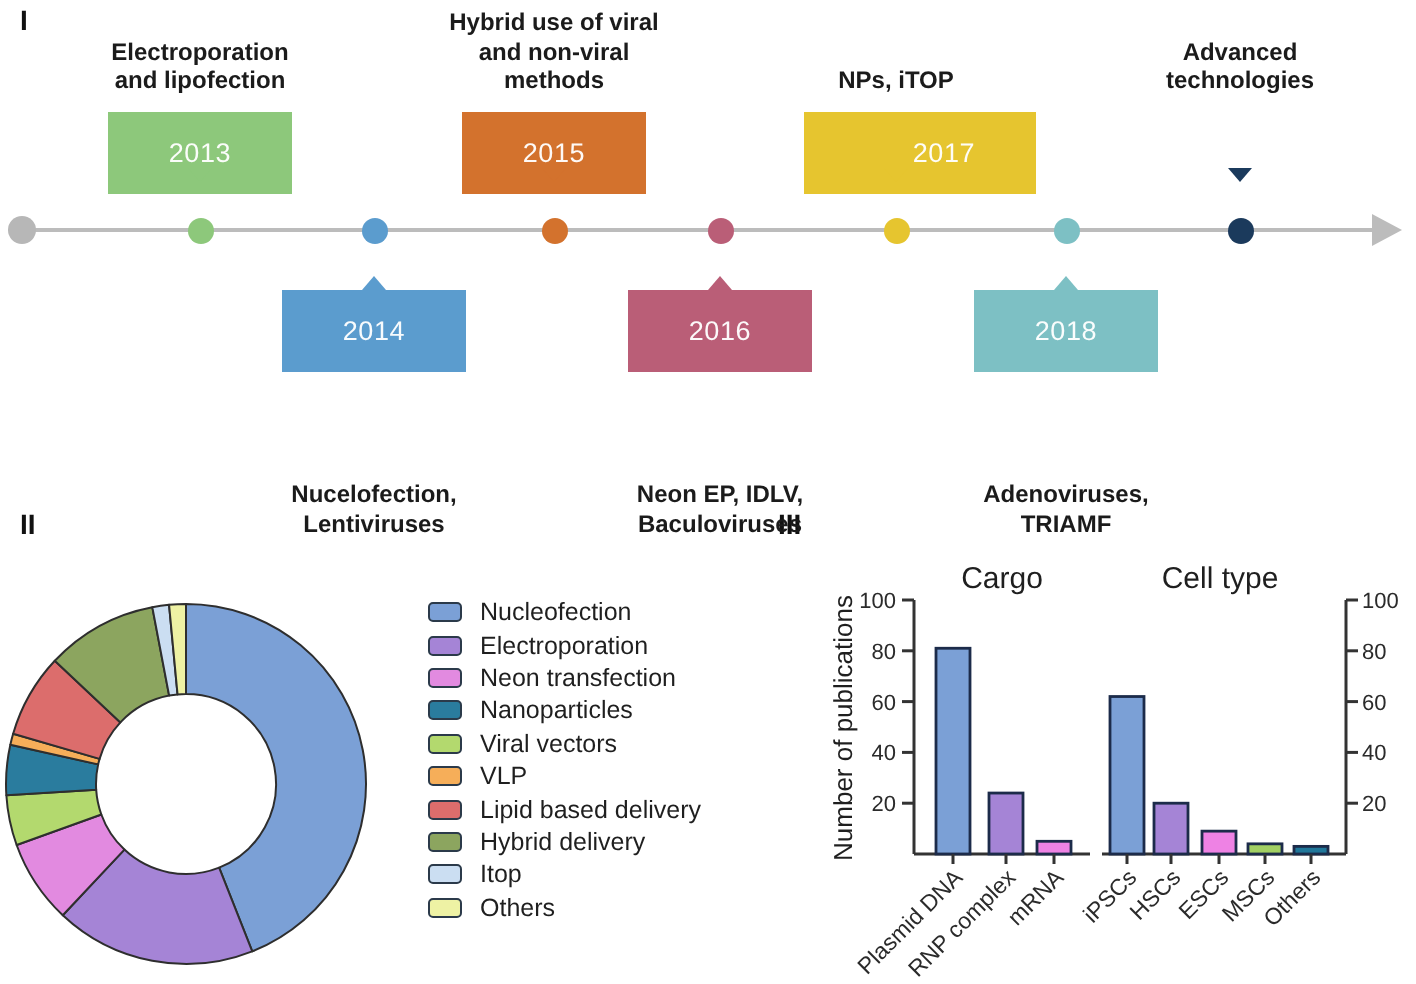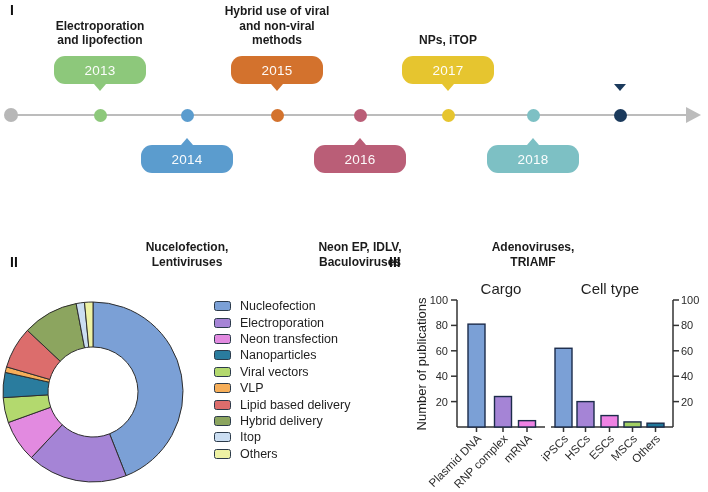--- a/index.html
+++ b/index.html
@@ -5,22 +5,22 @@
   html,body{margin:0;padding:0;background:#fff;}
   .fig{position:relative;width:708px;height:492px;background:#fff;overflow:hidden;
        font-family:"Liberation Sans",sans-serif;color:#1b1b1b;}
   .panel-label{position:absolute;font-size:14px;font-weight:700;color:#111;}
   
   .tl-line{position:absolute;height:2.4px;background:#bcbcbc;}
   .tl-arrow{position:absolute;width:0;height:0;border-top:8px solid transparent;
             border-bottom:8px solid transparent;border-left:15px solid #bcbcbc;}
   .tl-startdot{position:absolute;width:14px;height:14px;border-radius:50%;background:#b7b7b7;}
   .tl-dot{position:absolute;width:13px;height:13px;border-radius:50%;}
-  .ev-box{position:absolute;width:92px;height:28px;display:flex;align-items:center;
-          justify-content:center;font-size:13.5px;color:rgba(255,255,255,0.96);letter-spacing:.3px;border-radius:11px;}
+  .ev-box{position:absolute;width:92px;height:41px;display:flex;align-items:center;
+          justify-content:center;font-size:13.5px;color:rgba(255,255,255,0.96);letter-spacing:.3px;}
   .ev-tail{position:absolute;width:0;height:0;border-left:6px solid transparent;border-right:6px solid transparent;}
   .ev-label{position:absolute;width:150px;text-align:center;font-size:12px;font-weight:700;
             line-height:1.22;white-space:pre-line;color:#1b1b1b;margin-top:46px;}
   
   #donut-svg{position:absolute;left:0;top:290px;}
   #legend{position:absolute;left:214px;top:298px;display:flex;flex-direction:column;}
   .lg-item{display:flex;align-items:center;height:16.4px;}
   .lg-swatch{width:17px;height:10px;border:1.4px solid #2b3a4a;border-radius:2.5px;
              flex:0 0 auto;box-sizing:border-box;}
   .lg-text{margin-left:9px;font-size:12.5px;color:#1f1f1f;white-space:nowrap;}
@@ -173,27 +173,29 @@
 and non-viral
 methods</div>
     <div class="tl-dot" style="left: 353.5px; top: 108.5px; background: rgb(186, 94, 119);"></div>
     <div class="ev-box" style="left: 314px; top: 145px; background: rgb(186, 94, 119);">
       <span>2016</span>
     </div>
     <div class="ev-tail" style="left: 354px; top: 138px; border-bottom: 7px solid rgb(186, 94, 119);"></div>
     <div class="ev-label" style="left: 285px; top: 194px;">Neon EP, IDLV,
 Baculoviruses</div>
     <div class="tl-dot" style="left: 441.5px; top: 108.5px; background: rgb(230, 197, 47);"></div>
-    <div class="ev-box" style="left: 402px; top: 56px; background: rgb(230, 197, 47);">
+    <div class="ev-box" style="left: 402px; top: 56px; background: rgb(230, 197, 47); padding-left: 24px;">
       <span>2017</span>
     </div>
     <div class="ev-tail" style="left: 442px; top: 84px; border-top: 7px solid rgb(230, 197, 47);"></div>
     <div class="ev-label" style="left: 373px; bottom: 444px;">NPs, iTOP</div>
     <div class="tl-dot" style="left: 526.5px; top: 108.5px; background: rgb(125, 192, 196);"></div>
     <div class="ev-box" style="left: 487px; top: 145px; background: rgb(125, 192, 196);">
       <span>2018</span>
     </div>
     <div class="ev-tail" style="left: 527px; top: 138px; border-bottom: 7px solid rgb(125, 192, 196);"></div>
     <div class="ev-label" style="left: 458px; top: 194px;">Adenoviruses,
 TRIAMF</div>
     <div class="tl-dot" style="left: 613.5px; top: 108.5px; background: rgb(27, 58, 92);"></div>
     <div class="ev-tail" style="left: 614px; top: 84px; border-top: 7px solid rgb(27, 58, 92);"></div>
+    <div class="ev-label" style="left: 545px; bottom: 444px;">Advanced
+technologies</div>
   </div>
 
 </body></html>

